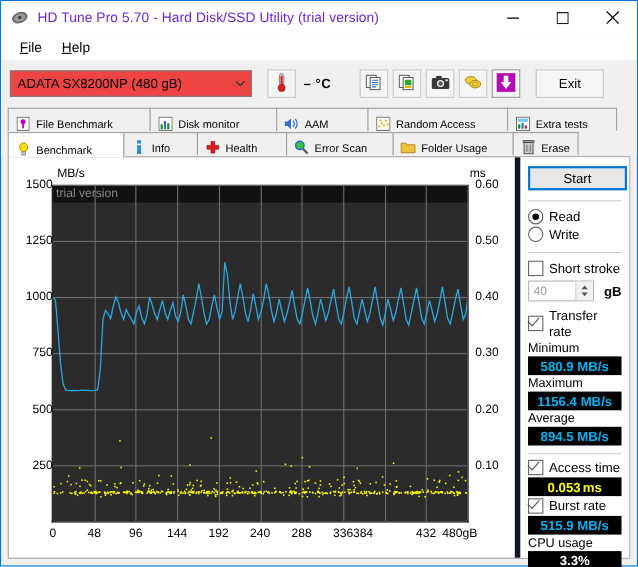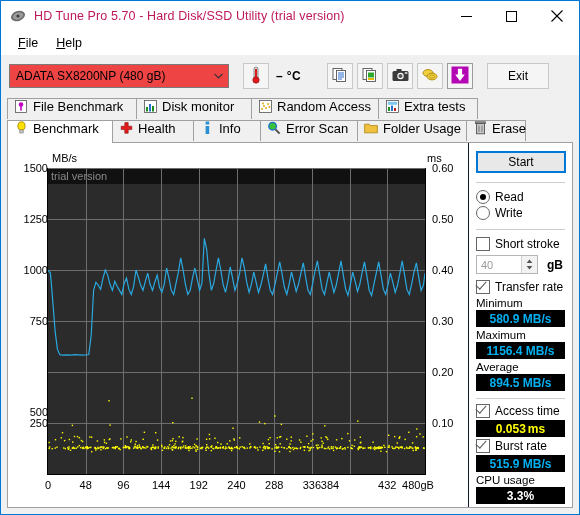--- a/index.html
+++ b/index.html
@@ -20,21 +20,21 @@
   
   .titlebar{
     height:30px;flex:0 0 30px;display:flex;align-items:center;
     background:#ffffff;
   }
   .titlebar .appicon{
     width:16px;height:16px;margin-left:9px;margin-right:8px;position:relative;
     flex:0 0 16px;
   }
   .titlebar .title{
-    font-size:12.5px;color:#be185d;white-space:nowrap;letter-spacing:0.1px;
+    font-size:12.5px;color:#6d28d9;white-space:nowrap;letter-spacing:0.1px;
   }
   .wbtns{margin-left:auto;display:flex;height:30px;}
   .wbtn{
     width:45px;height:30px;display:flex;align-items:center;justify-content:center;
     font-size:12px;color:#000;
   }
   .wbtn svg{display:block;}
   
   .menubar{
     height:24px;flex:0 0 24px;display:flex;align-items:center;
@@ -79,23 +79,23 @@
     flex:0 0 45px;height:45px;position:relative;background:#f0f0f0;
     padding:0 6px;box-sizing:border-box;
   }
   .tabrow{position:absolute;display:flex;left:6px;}
   .tabrow.row1{top:1px;}
   .tabrow.row2{top:23px;}
   .tab{
     height:21px;box-sizing:border-box;
     border:1px solid #a0a0a0;border-bottom:none;
     background:#f0f0f0;
-    display:flex;align-items:flex-start;
+    display:flex;align-items:flex-end;
     padding:0 9px 0 6px;
-    font-size:13px;white-space:nowrap;
+    font-size:10px;white-space:nowrap;
     margin-right:-1px;
   }
   .tab.active{
     background:#ffffff;height:23px;border-color:#a0a0a0;
     position:relative;z-index:5;
   }
   .tab .ticon{
     width:14px;height:14px;margin-right:5px;flex:0 0 14px;
     display:flex;align-items:center;justify-content:center;
   }
@@ -134,21 +134,21 @@
   }
   .xtick{
     position:absolute;font-size:11px;color:#000;
     transform:translateX(-50%);
   }
   .unit-left{position:absolute;left:44px;top:9px;font-size:11px;}
   .unit-right{position:absolute;left:419px;top:9px;font-size:11px;}
   
   .rpanel{
     position:absolute;right:0;top:0;width:104px;height:100%;
-    border-left:1px solid #0f172a;
+    border-left:5px solid #0f172a;
     box-sizing:border-box;
     padding:8px 7px 0 7px;
     background:#fff;
   }
   .startbtn{
     width:90px;height:22px;box-sizing:border-box;
     border:2px solid #0078d7;background:#e8e8e8;
     display:flex;align-items:center;justify-content:center;
     font-size:12px;margin:0 auto;
   }
@@ -330,20 +330,30 @@
       <div class="tab" style="width:116px">
         <span class="ticon">
           <svg width="13" height="13" viewBox="0 0 13 13">
               <rect x="0.5" y="0.5" width="12" height="12" fill="#fff" stroke="#555" stroke-width="0.8"></rect>
               <rect x="2" y="7" width="2" height="4.5" fill="#1a8f1a"></rect>
               <rect x="5" y="4" width="2" height="7.5" fill="#2a6fd0"></rect>
               <rect x="8" y="6" width="2" height="5.5" fill="#1a8f1a"></rect>
             </svg>
         </span>
         <span>Disk monitor</span>
+      </div>
+      <div class="tab" style="width:84px">
+        <span class="ticon">
+          <svg width="14" height="13" viewBox="0 0 14 13">
+              <polygon points="1,4.5 3.5,4.5 6.5,1.5 6.5,11.5 3.5,8.5 1,8.5" fill="#2a6fd0"></polygon>
+              <path d="M8.4 3.8 A4 4 0 0 1 8.4 9.2" fill="none" stroke="#2a6fd0" stroke-width="1.1"></path>
+              <path d="M10.4 2.2 A6.4 6.4 0 0 1 10.4 10.8" fill="none" stroke="#2a6fd0" stroke-width="1.1"></path>
+            </svg>
+        </span>
+        <span>AAM</span>
       </div>
       <div class="tab" style="width:128px">
         <span class="ticon">
           <svg width="13" height="13" viewBox="0 0 13 13">
               <rect x="0.5" y="0.5" width="12" height="12" fill="#fff" stroke="#555" stroke-width="0.8"></rect>
               <circle cx="3" cy="9" r="0.9" fill="#e0a000"></circle>
               <circle cx="5" cy="6" r="0.9" fill="#e0a000"></circle>
               <circle cx="7" cy="8" r="0.9" fill="#e0a000"></circle>
               <circle cx="9" cy="4" r="0.9" fill="#e0a000"></circle>
               <circle cx="10.5" cy="7" r="0.9" fill="#e0a000"></circle>
@@ -369,36 +379,36 @@
     <div class="tabrow row2">
       <div class="tab active" style="width:106px">
         <span class="ticon">
           <svg width="11" height="14" viewBox="0 0 11 14">
               <ellipse cx="5.5" cy="5" rx="3.6" ry="4.2" fill="#ffe000" stroke="#9a8000" stroke-width="0.8"></ellipse>
               <rect x="3.8" y="9" width="3.4" height="3" fill="#c8c8c8" stroke="#777" stroke-width="0.6"></rect>
             </svg>
         </span>
         <span>Benchmark</span>
       </div>
-      <div class="tab" style="width:82px">
-        <span class="ticon">
-          <svg width="13" height="13" viewBox="0 0 13 13">
-              <polygon points="4.8,0.6 8.2,0.6 8.2,4.2 11.8,4.2 11.8,7.6 8.2,7.6 8.2,11.2 4.8,11.2 4.8,7.6 1.2,7.6 1.2,4.2 4.8,4.2" fill="#e01b1b" stroke="#8a1010" stroke-width="0.6"></polygon>
-            </svg>
-        </span>
-        <span>Health</span>
-      </div>
       <div class="tab" style="width:68px">
         <span class="ticon">
           <svg width="9" height="14" viewBox="0 0 9 14">
               <rect x="2.6" y="0.5" width="3.6" height="3" fill="#2a8fd0"></rect>
               <rect x="2.6" y="5" width="3.6" height="8" fill="#2a8fd0"></rect>
             </svg>
         </span>
         <span>Info</span>
+      </div>
+      <div class="tab" style="width:82px">
+        <span class="ticon">
+          <svg width="13" height="13" viewBox="0 0 13 13">
+              <polygon points="4.8,0.6 8.2,0.6 8.2,4.2 11.8,4.2 11.8,7.6 8.2,7.6 8.2,11.2 4.8,11.2 4.8,7.6 1.2,7.6 1.2,4.2 4.8,4.2" fill="#e01b1b" stroke="#8a1010" stroke-width="0.6"></polygon>
+            </svg>
+        </span>
+        <span>Health</span>
       </div>
       <div class="tab" style="width:98px">
         <span class="ticon">
           <svg width="14" height="14" viewBox="0 0 14 14">
               <circle cx="5.6" cy="5.2" r="3.8" fill="#3ac23a" stroke="#1a6fd0" stroke-width="1.3"></circle>
               <line x1="8.4" y1="8.2" x2="12.6" y2="12.6" stroke="#555" stroke-width="2"></line>
             </svg>
         </span>
         <span>Error Scan</span>
       </div>
@@ -977,21 +987,21 @@
               <rect x="226.2" y="247.3" width="1.4" height="1.4" fill="#ffff00"></rect>
               <rect x="309.1" y="252.4" width="1.4" height="1.4" fill="#ffff00"></rect>
             </g>
           </svg>
       </div>
       <div id="yticks">
           <div class="ytick" style="top: 25px;">1500</div>
           <div class="ytick" style="top: 76px;">1250</div>
           <div class="ytick" style="top: 127px;">1000</div>
           <div class="ytick" style="top: 178px;">750</div>
-          <div class="ytick" style="top: 229px; margin-top: 40px;">500</div>
+          <div class="ytick" style="top: 229px;">500</div>
           <div class="ytick" style="top: 280px;">250</div>
         </div>
       <div id="y2ticks">
           <div class="ytick2" style="top: 25px;">0.60</div>
           <div class="ytick2" style="top: 76px;">0.50</div>
           <div class="ytick2" style="top: 127px;">0.40</div>
           <div class="ytick2" style="top: 178px;">0.30</div>
           <div class="ytick2" style="top: 229px;">0.20</div>
           <div class="ytick2" style="top: 280px;">0.10</div>
         </div>

